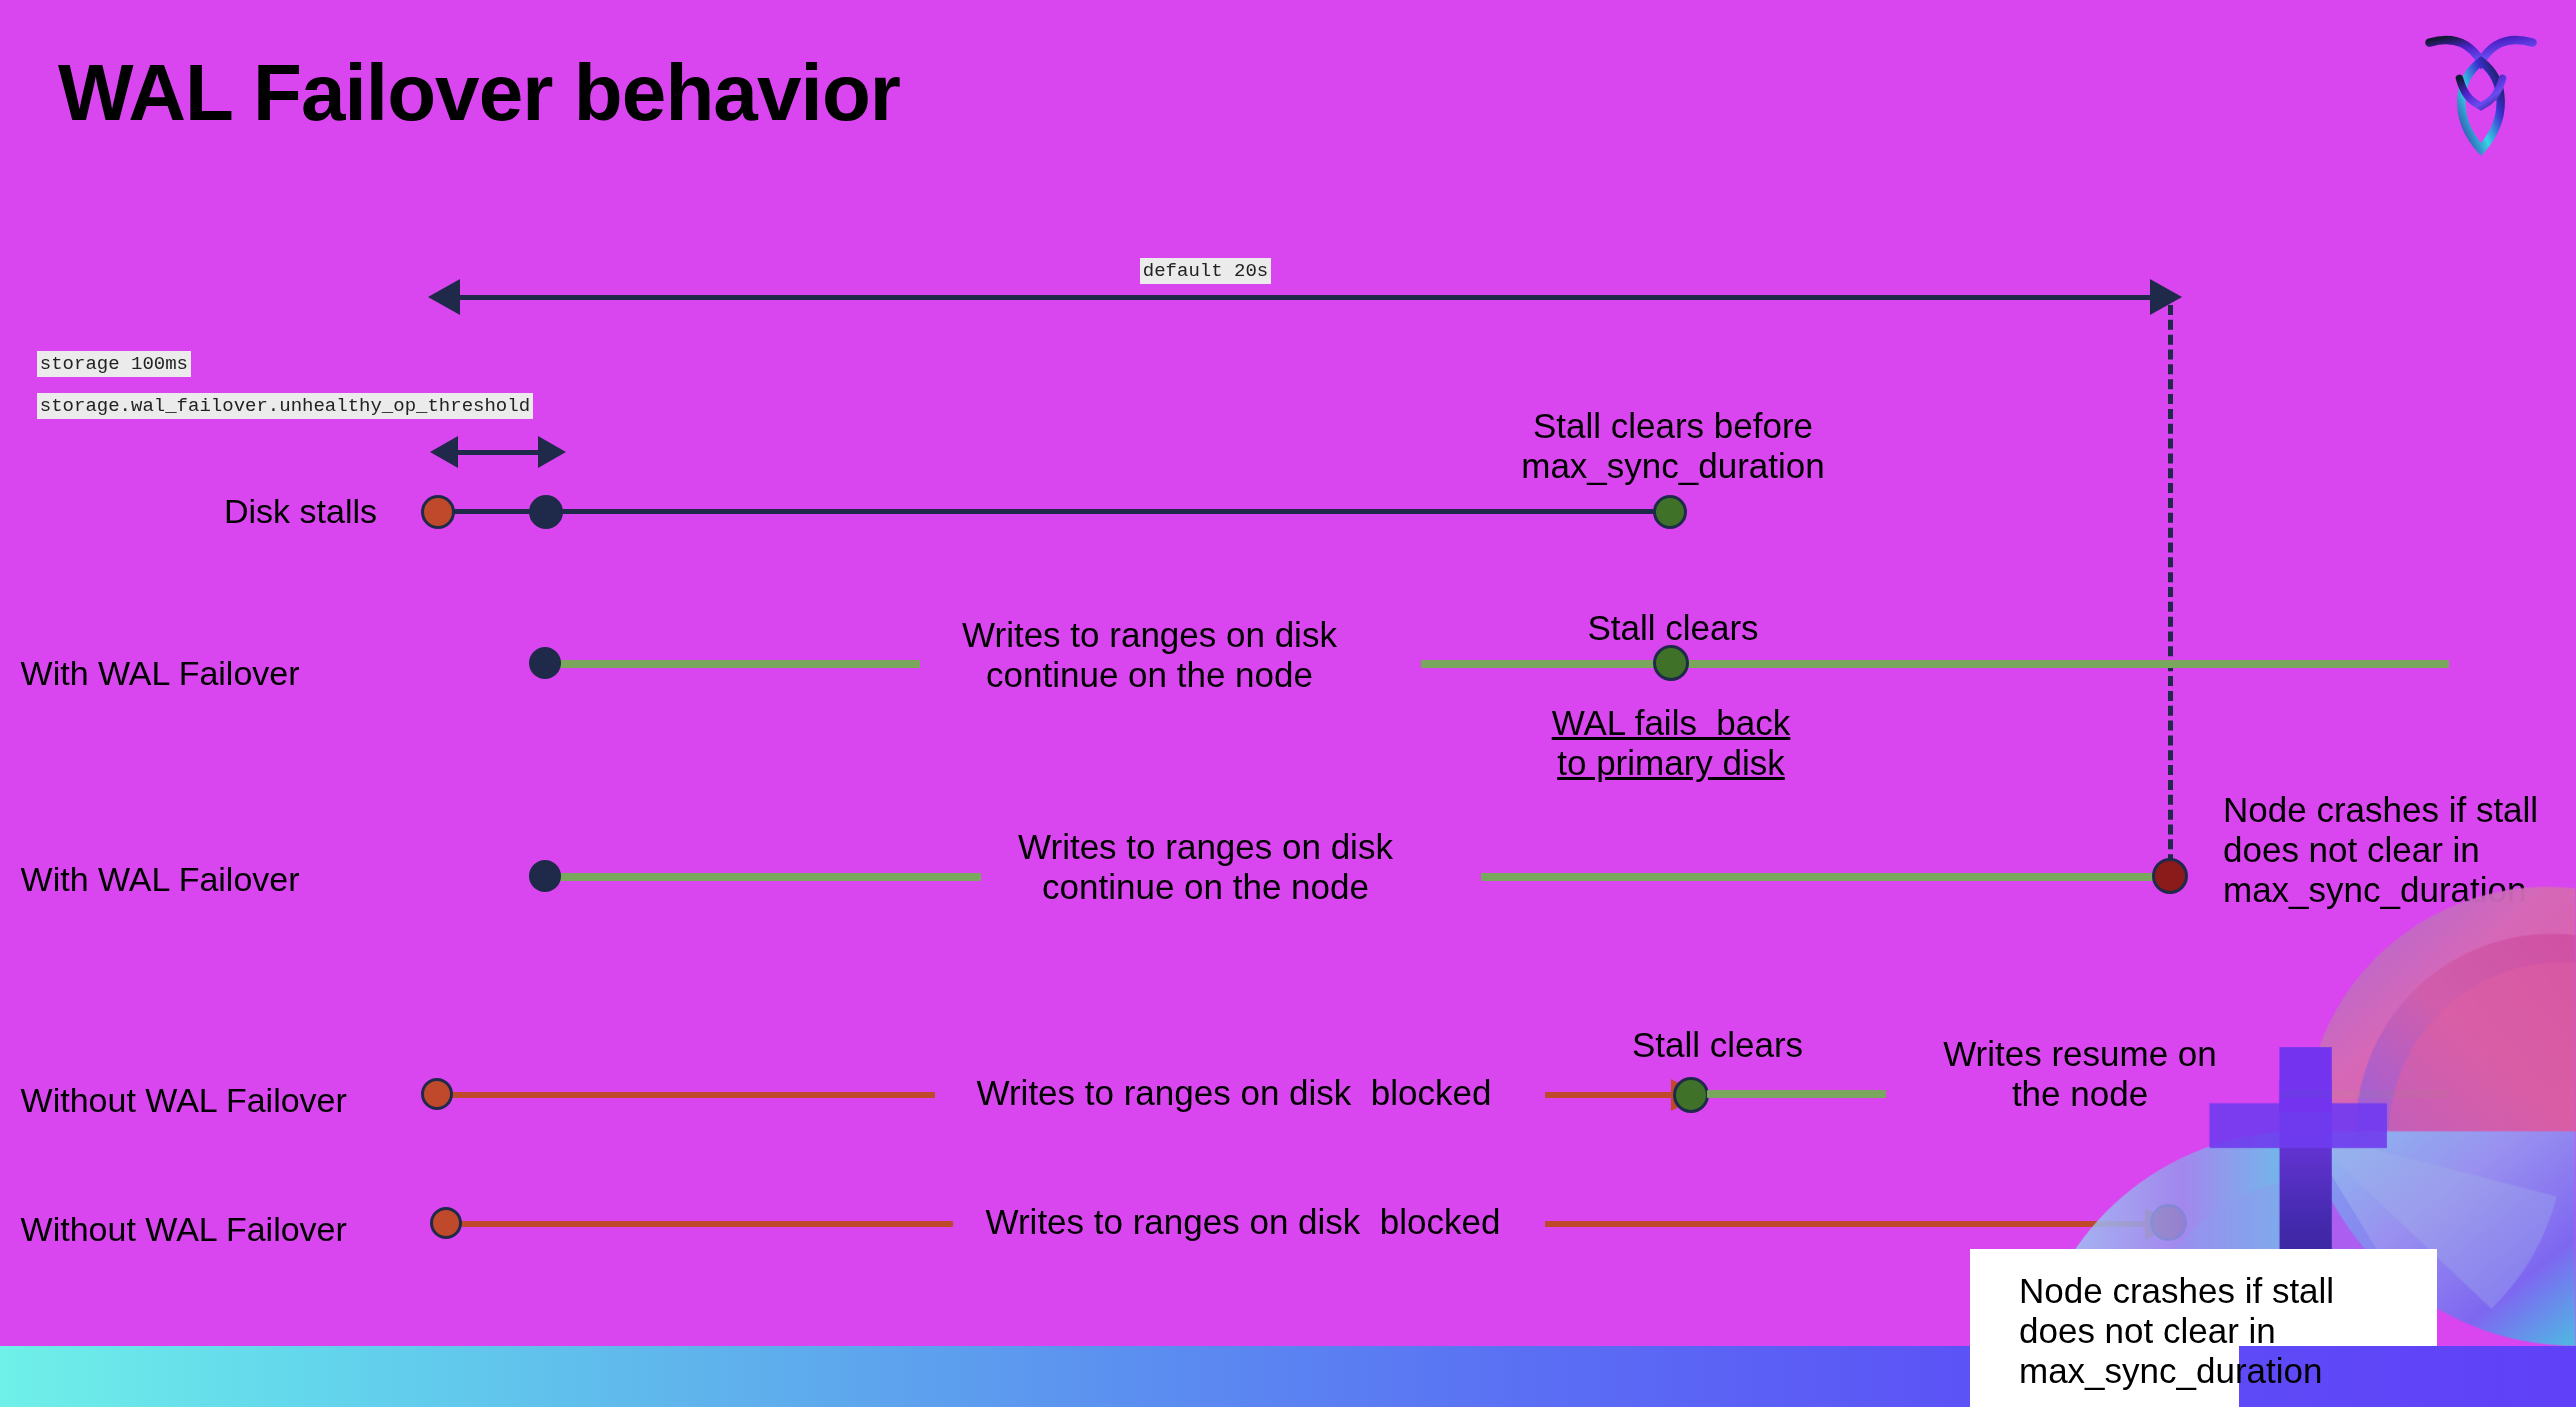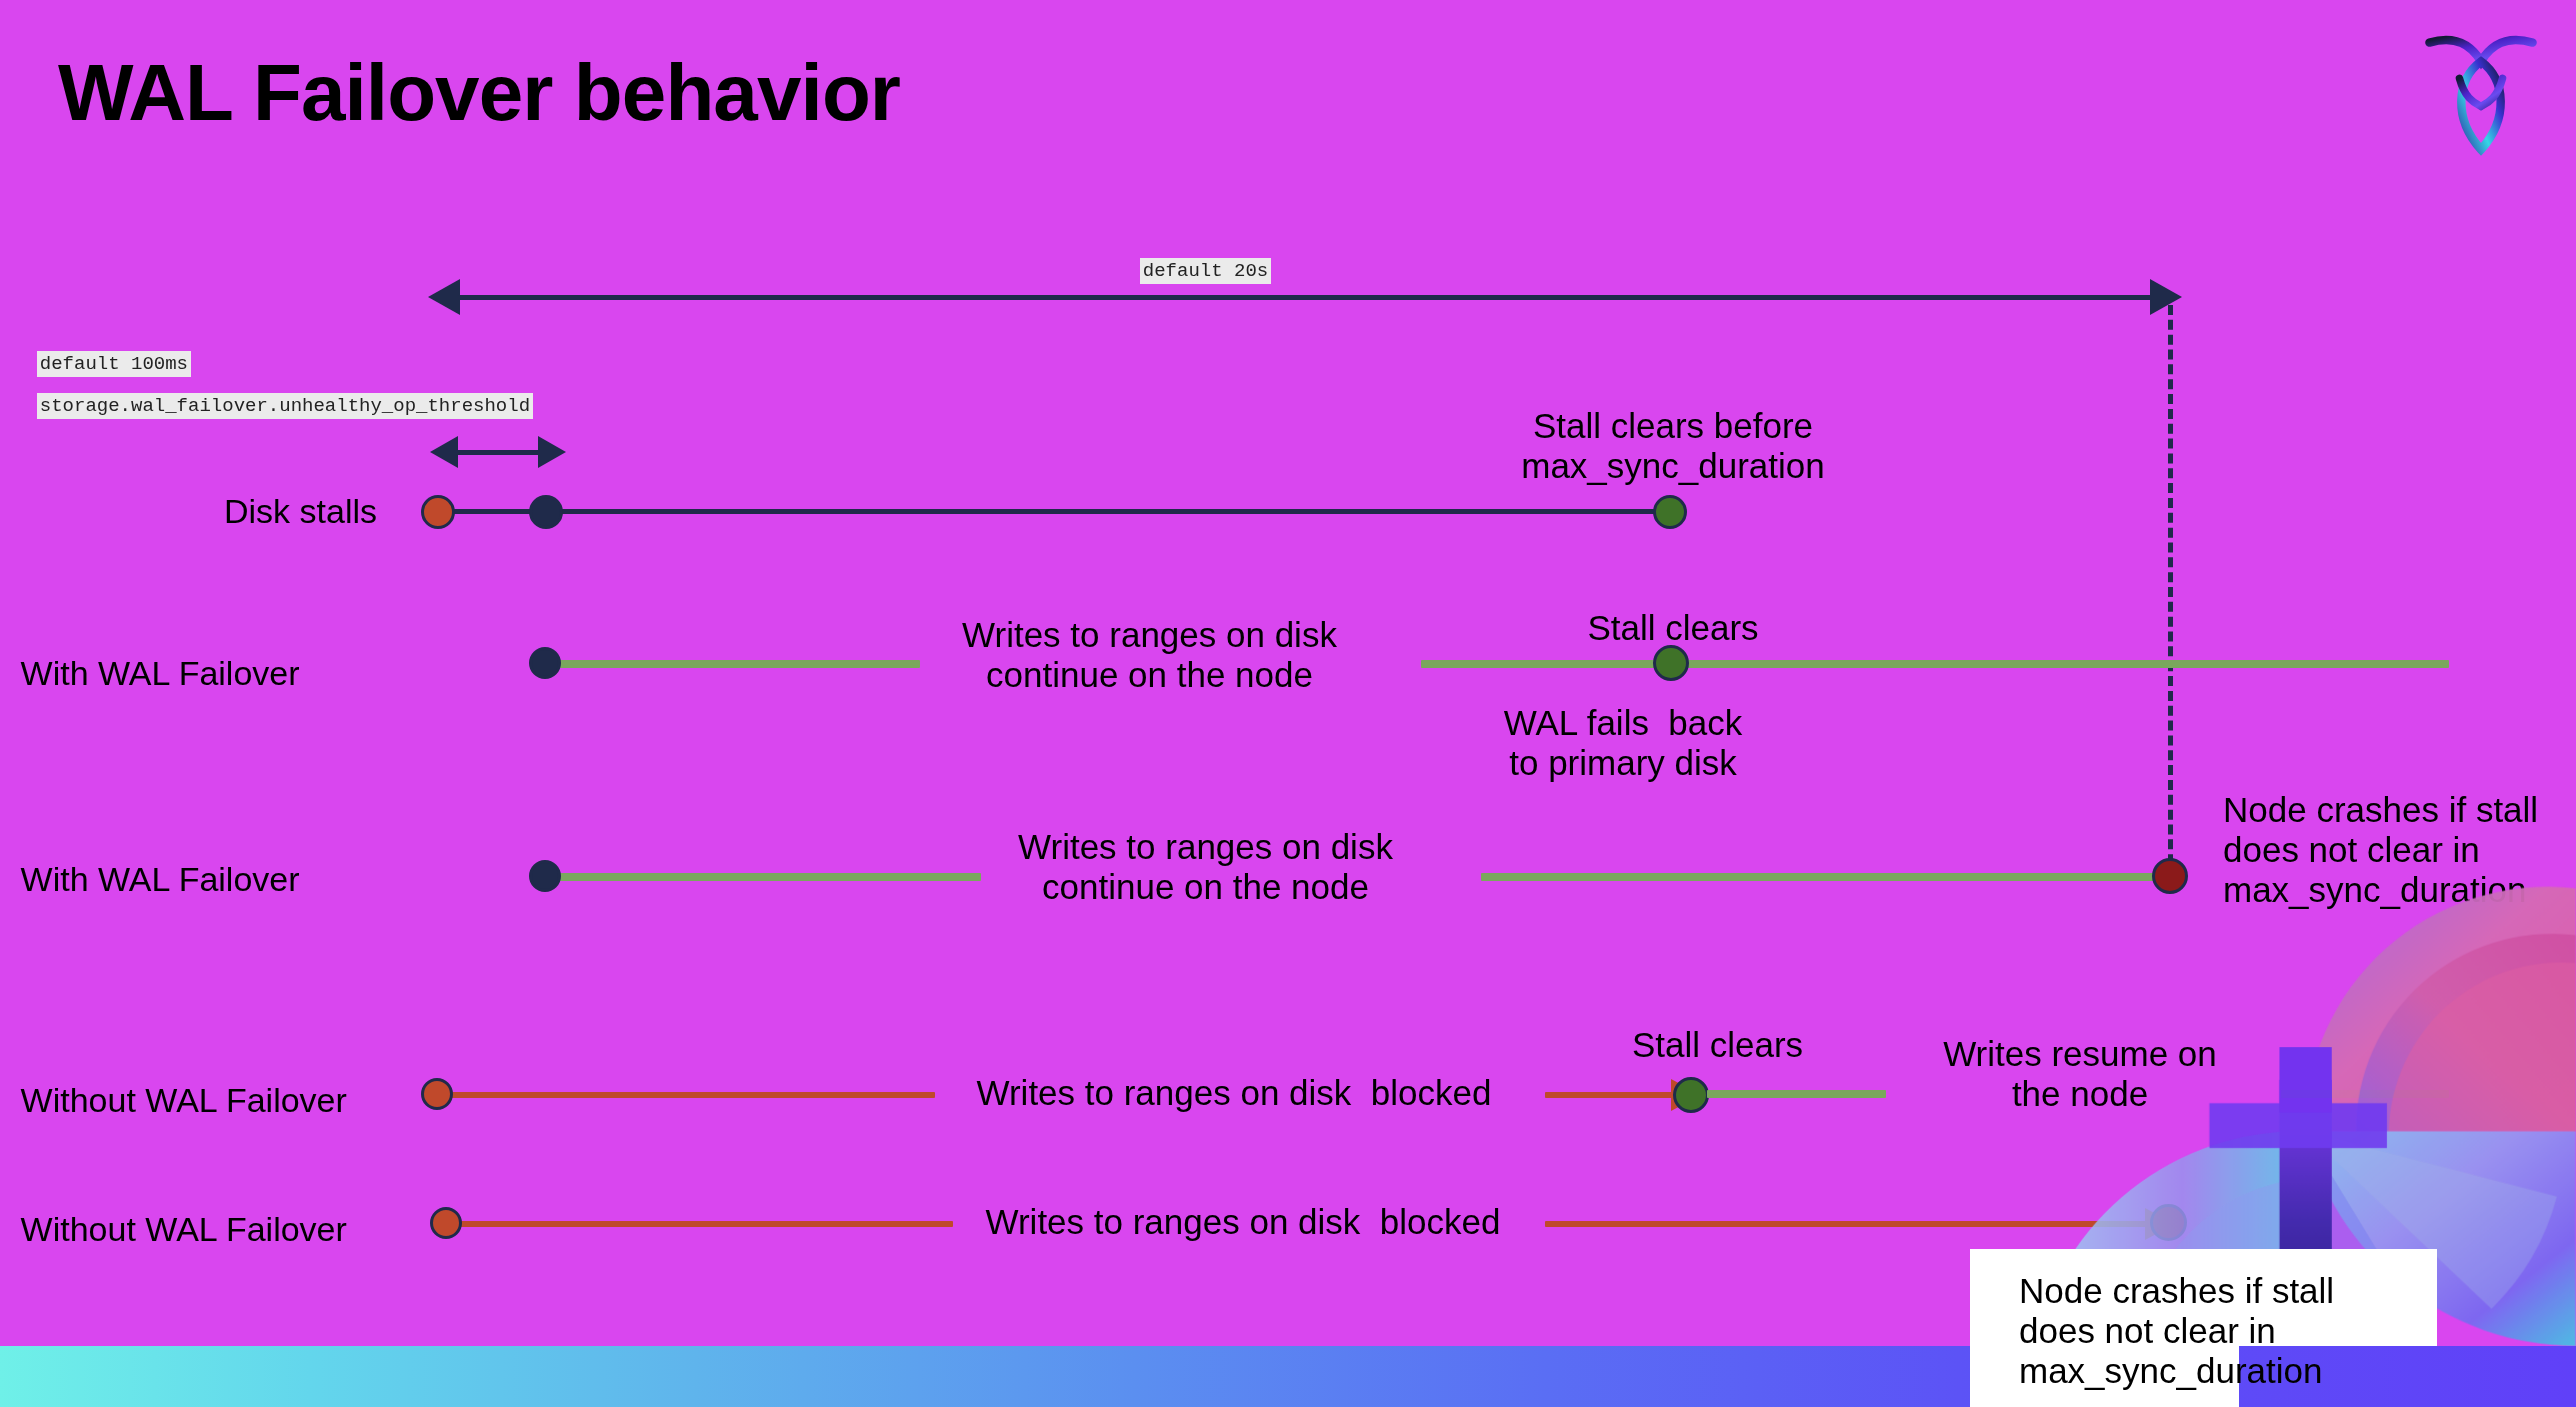--- a/index.html
+++ b/index.html
@@ -189,21 +189,21 @@
   </div>
 
   <div class="arrow-head left-navy" style="left:428px; top:279px;"></div>
   <div class="hline navy" style="left:458px; top:295px; width:1694px;"></div>
   <div class="arrow-head right-navy" style="left:2150px; top:279px;"></div>
 
   <div class="code-chip" style="left:1140px; top:258px;">default 20s</div>
 
   <div class="vdash" style="left:2168px; top:305px; height:574px;"></div>
 
-  <div class="code-chip" style="left:37px; top:351px;">default 100ms</div>
+  <div class="code-chip" style="left:37px; top:351px;">storage 100ms</div>
   <div class="code-chip" style="left:37px; top:393px;">storage.wal_failover.unhealthy_op_threshold</div>
 
   <div class="arrow-head left-navy-sm" style="left:430px; top:436px;"></div>
   <div class="hline navy" style="left:456px; top:450px; width:86px; height:4.7px;"></div>
   <div class="arrow-head right-navy-sm" style="left:538px; top:436px;"></div>
 
   <div class="lbl row-name" style="left:224px; top:492px;">Disk stalls</div>
 
   <div class="hline navy" style="left:447px; top:509px; width:1234px; height:4.7px;"></div>
   <div class="dot red" style="left:421px; top:495px; width:34px; height:34px;"></div>
@@ -216,21 +216,21 @@
   <div class="lbl row-name" style="left:20.6px; top:654px;">With WAL Failover</div>
 
   <div class="hline green" style="left:542px; top:660px; width:378px;"></div>
   <div class="hline green" style="left:1421px; top:660px; width:1028px;"></div>
   <div class="dot navy" style="left:529px; top:647px; width:32px; height:32px;"></div>
   <div class="dot green" style="left:1653px; top:645px; width:36px; height:36px;"></div>
 
   <div class="lbl annot" style="left:944px; top:615px; width:411px;">Writes to ranges on disk
 continue on the node</div>
   <div class="lbl annot" style="left:1514px; top:608px; width:318px;">Stall clears</div>
-  <div class="lbl annot" style="left:1455px; top:703px; width:336px;">WAL fails  back
+  <div class="lbl annot" style="left:1503px; top:703px; width:336px;text-decoration:underline;">WAL fails  back
 to primary disk</div>
 
   <div class="lbl row-name" style="left:20.6px; top:860px;">With WAL Failover</div>
 
   <div class="hline green" style="left:542px; top:873px; width:439px;"></div>
   <div class="hline green" style="left:1481px; top:873px; width:692px;"></div>
   <div class="dot navy" style="left:529px; top:860px; width:32px; height:32px;"></div>
   <div class="dot dark-red" style="left:2152px; top:858px; width:36px; height:36px;"></div>
 
   <div class="lbl annot" style="left:1000px; top:827px; width:411px;">Writes to ranges on disk

